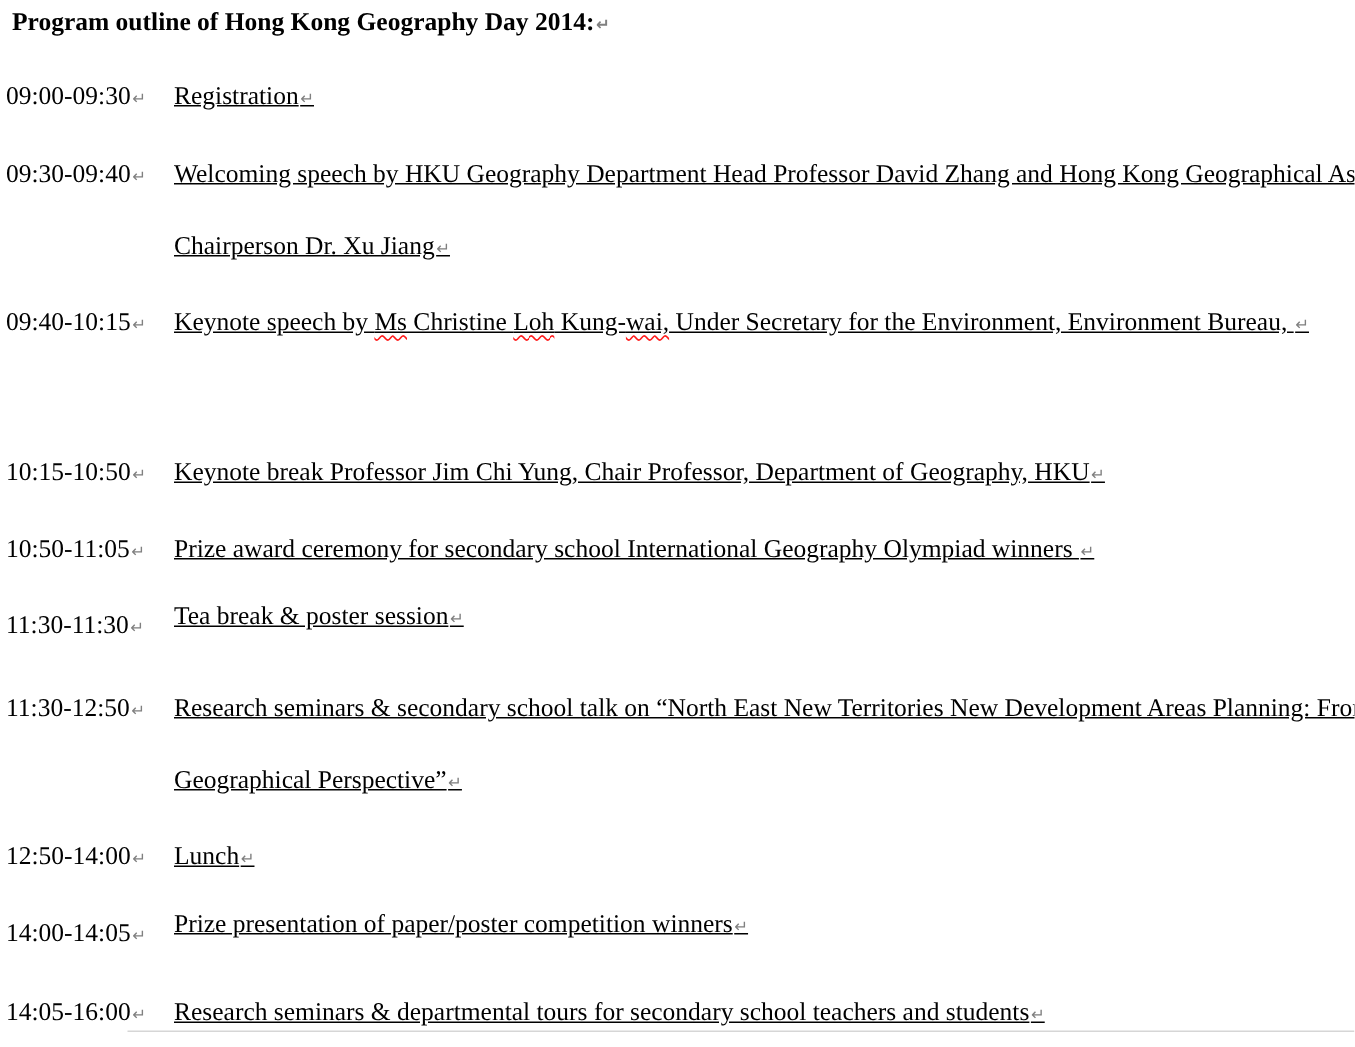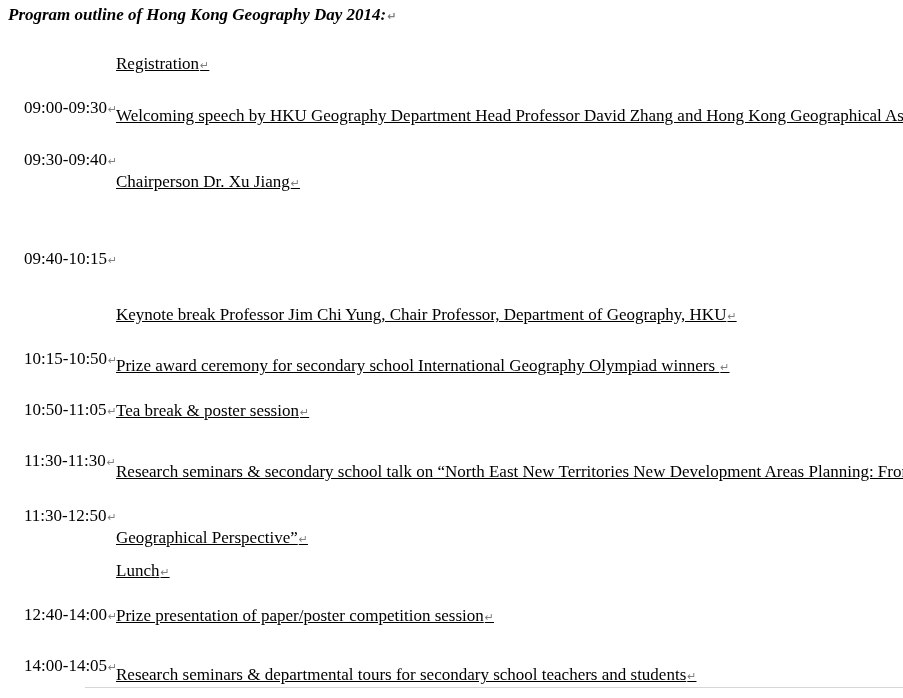--- a/index.html
+++ b/index.html
@@ -1,27 +1,27 @@
 <!DOCTYPE html>
 <html><head>
 <meta charset="utf-8">
 <style>
   html,body{margin:0;padding:0;}
   body{
     width:903px;height:698px;background:#ffffff;overflow:hidden;position:relative;
     font-family:"Liberation Serif","DejaVu Serif",serif;
     font-size:17px;line-height:22px;color:#000;
   }
-  .title{position:absolute;left:8px;top:4px;font-weight:bold;white-space:nowrap;font-style:italic;}
+  .title{position:absolute;left:8px;top:4px;font-weight:bold;white-space:nowrap;}
   .row{position:absolute;left:0;right:0;}
-  .time{position:absolute;left:24px;top:0;white-space:nowrap;margin-top:44px;}
+  .time{position:absolute;left:4px;top:0;white-space:nowrap;}
   .time.low{top:6px;}
   .desc{position:absolute;left:116px;right:0;text-decoration:underline;}
   .line{white-space:nowrap;}
-  .line+.line{margin-top:44px;}
+  .line+.line{margin-top:26px;}
   .mark{
     font-family:"DejaVu Sans",sans-serif;font-size:11px;color:#808080;
     margin-left:1px;vertical-align:baseline;
   }
   .sp{
     text-decoration-line:underline;text-decoration-style:wavy;
     text-decoration-color:#ff1a1a;text-decoration-thickness:1px;
     text-underline-offset:3px;
   }
   .rule{position:absolute;top:687px;left:85px;width:818px;height:1px;background:#d6d6d6;}
@@ -42,20 +42,21 @@
   <div class="time"><span>09:30-09:40</span><span class="mark">↵</span></div>
   <div class="desc">
     <div class="line"><span>Welcoming speech by HKU Geography Department Head Professor David Zhang and Hong Kong Geographical Association</span></div>
     <div class="line"><span>Chairperson Dr. Xu Jiang</span><span class="mark">↵</span></div>
   </div>
 </div>
 
 <div class="row" style="top:204px">
   <div class="time"><span>09:40-10:15</span><span class="mark">↵</span></div>
   <div class="desc">
+    <div class="line"><span>Keynote speech by </span><span class="sp">Ms</span><span> Christine </span><span class="sp">Loh</span><span> Kung-</span><span class="sp">wai,</span><span> Under Secretary for the Environment, Environment Bureau, </span><span class="mark">↵</span></div>
   </div>
 </div>
 
 <div class="row" style="top:304px">
   <div class="time"><span>10:15-10:50</span><span class="mark">↵</span></div>
   <div class="desc">
     <div class="line"><span>Keynote break Professor Jim Chi Yung, Chair Professor, Department of Geography, HKU</span><span class="mark">↵</span></div>
   </div>
 </div>
 
@@ -75,30 +76,30 @@
 
 <div class="row" style="top:461px">
   <div class="time"><span>11:30-12:50</span><span class="mark">↵</span></div>
   <div class="desc">
     <div class="line"><span>Research seminars &amp; secondary school talk on “North East New Territories New Development Areas Planning: From a</span></div>
     <div class="line"><span>Geographical Perspective”</span><span class="mark">↵</span></div>
   </div>
 </div>
 
 <div class="row" style="top:560px">
-  <div class="time"><span>12:40-14:00</span><span class="mark">↵</span></div>
+  <div class="time"><span>12:50-14:00</span><span class="mark">↵</span></div>
   <div class="desc">
     <div class="line"><span>Lunch</span><span class="mark">↵</span></div>
   </div>
 </div>
 
 <div class="row" style="top:605px">
   <div class="time low"><span>14:00-14:05</span><span class="mark">↵</span></div>
   <div class="desc">
-    <div class="line"><span>Prize presentation of paper/poster competition session</span><span class="mark">↵</span></div>
+    <div class="line"><span>Prize presentation of paper/poster competition winners</span><span class="mark">↵</span></div>
   </div>
 </div>
 
 <div class="row" style="top:664px">
   <div class="time"><span>14:05-16:00</span><span class="mark">↵</span></div>
   <div class="desc">
     <div class="line"><span>Research seminars &amp; departmental tours for secondary school teachers and students</span><span class="mark">↵</span></div>
   </div>
 </div>
 

